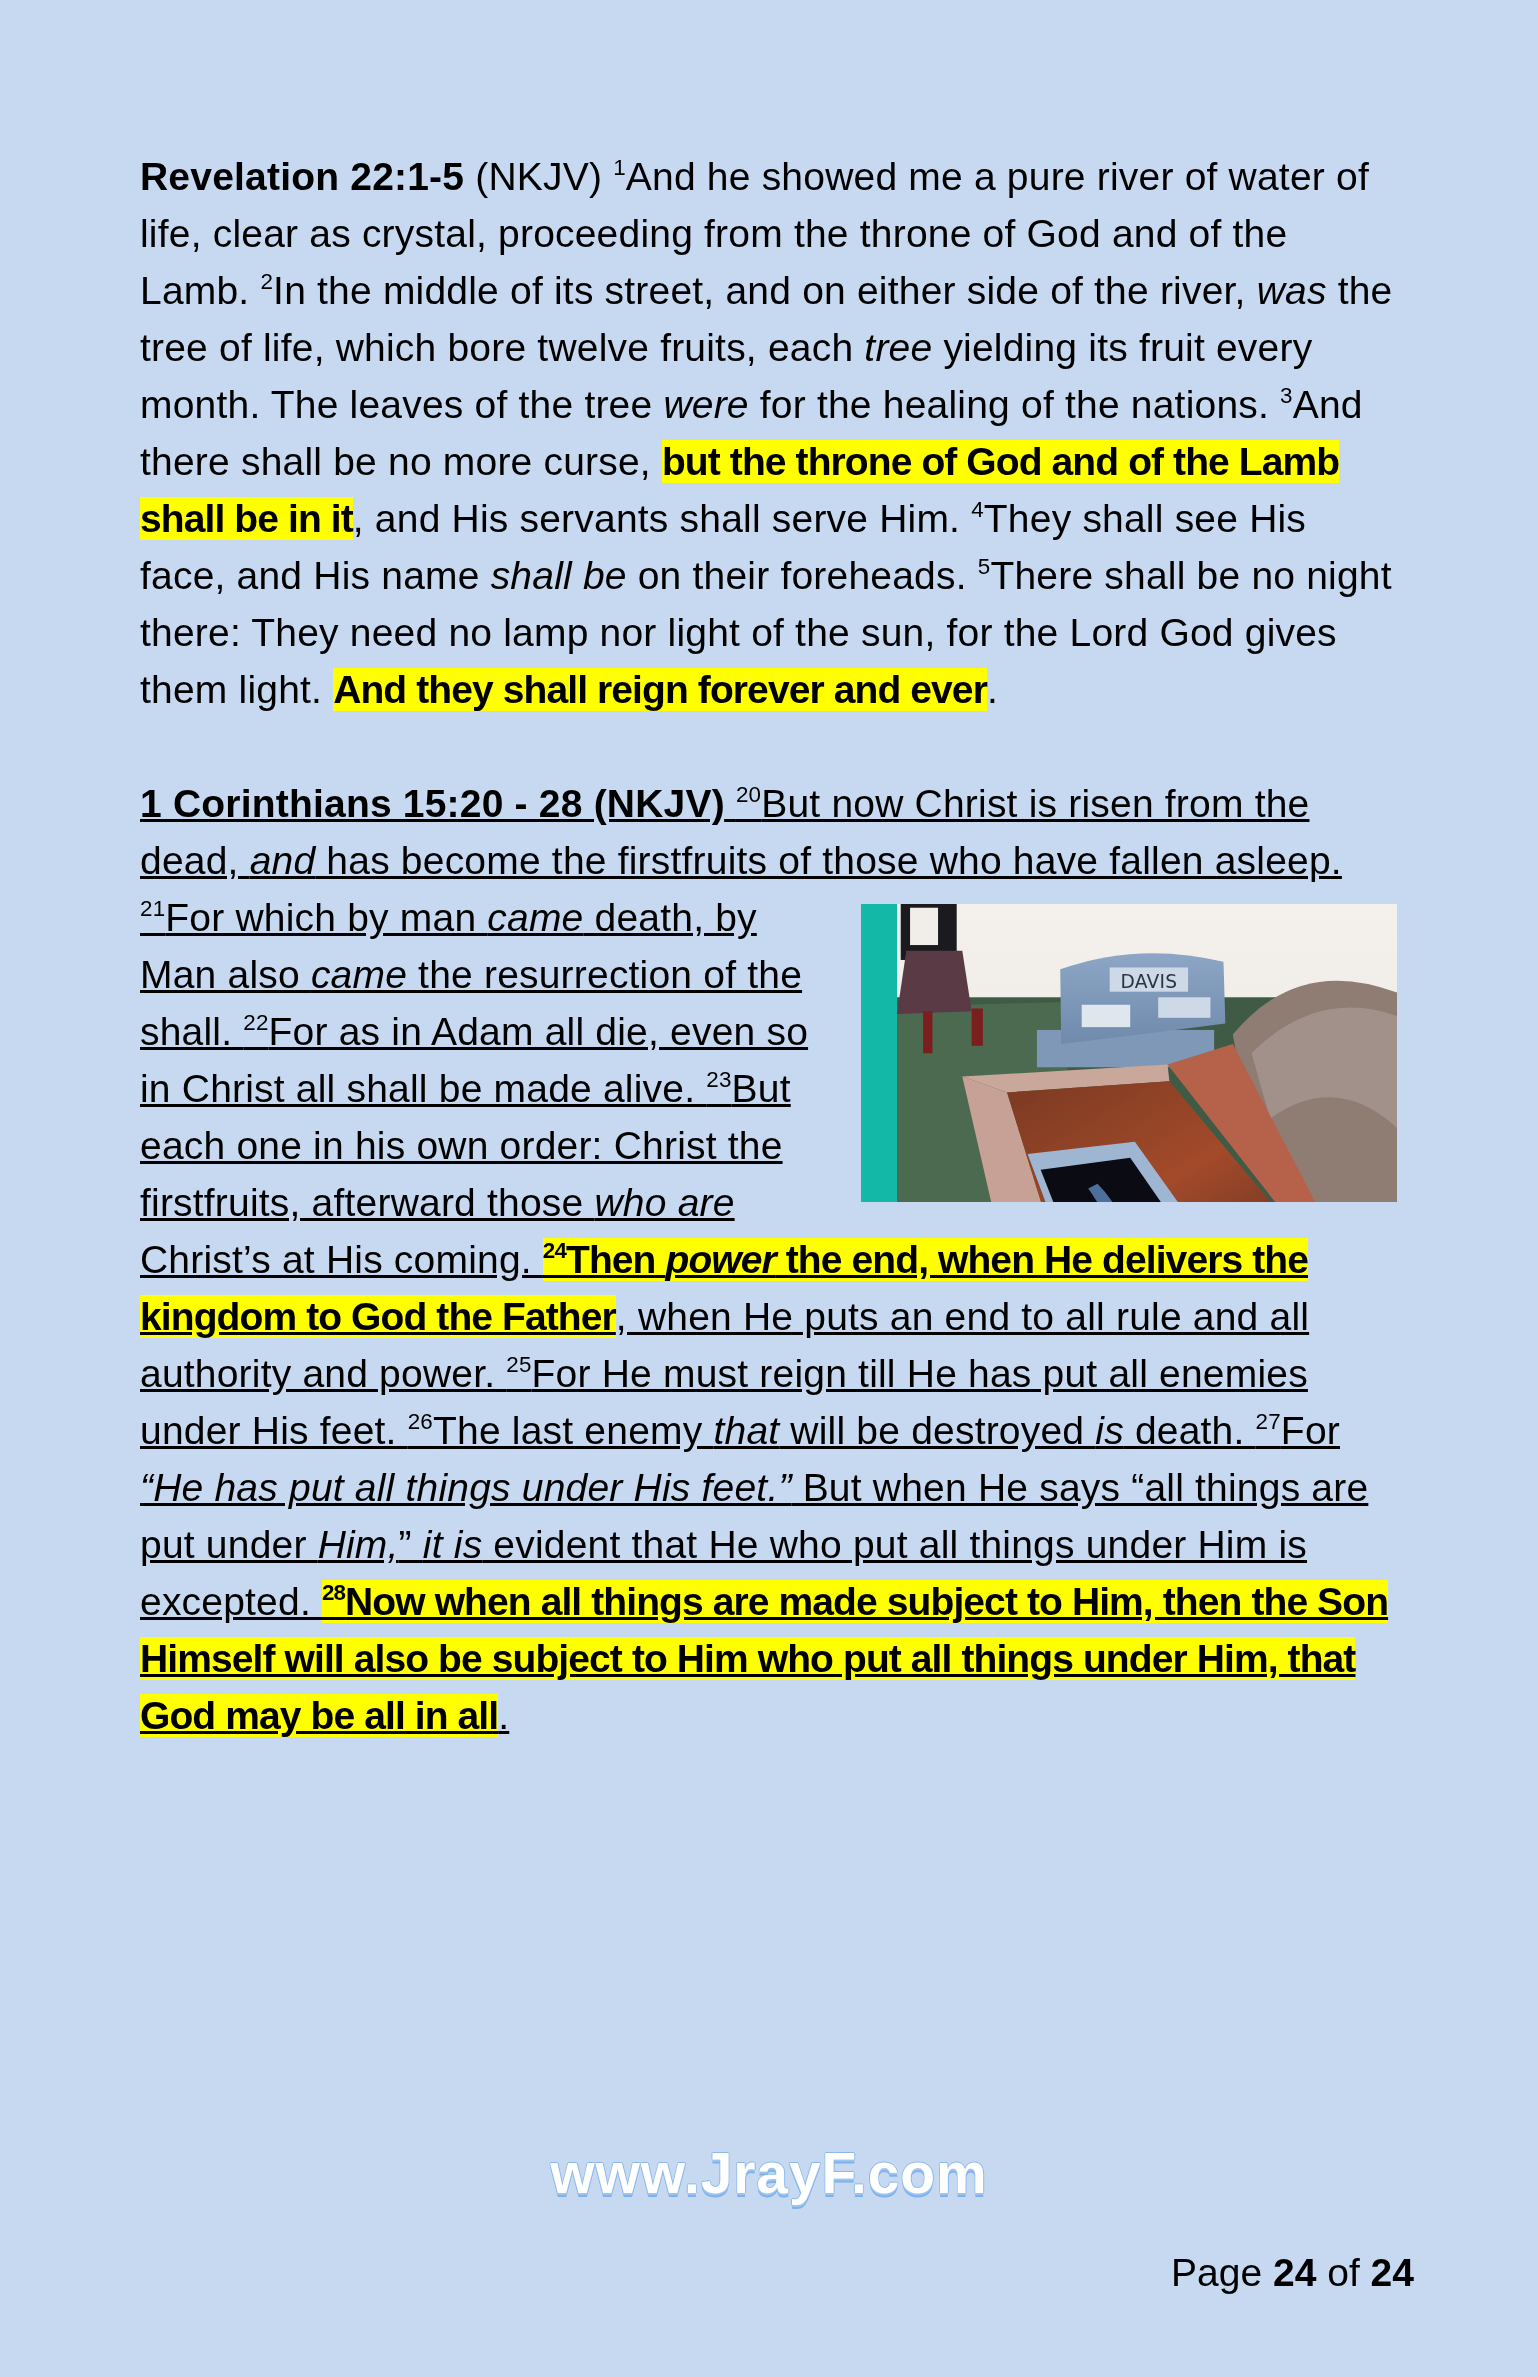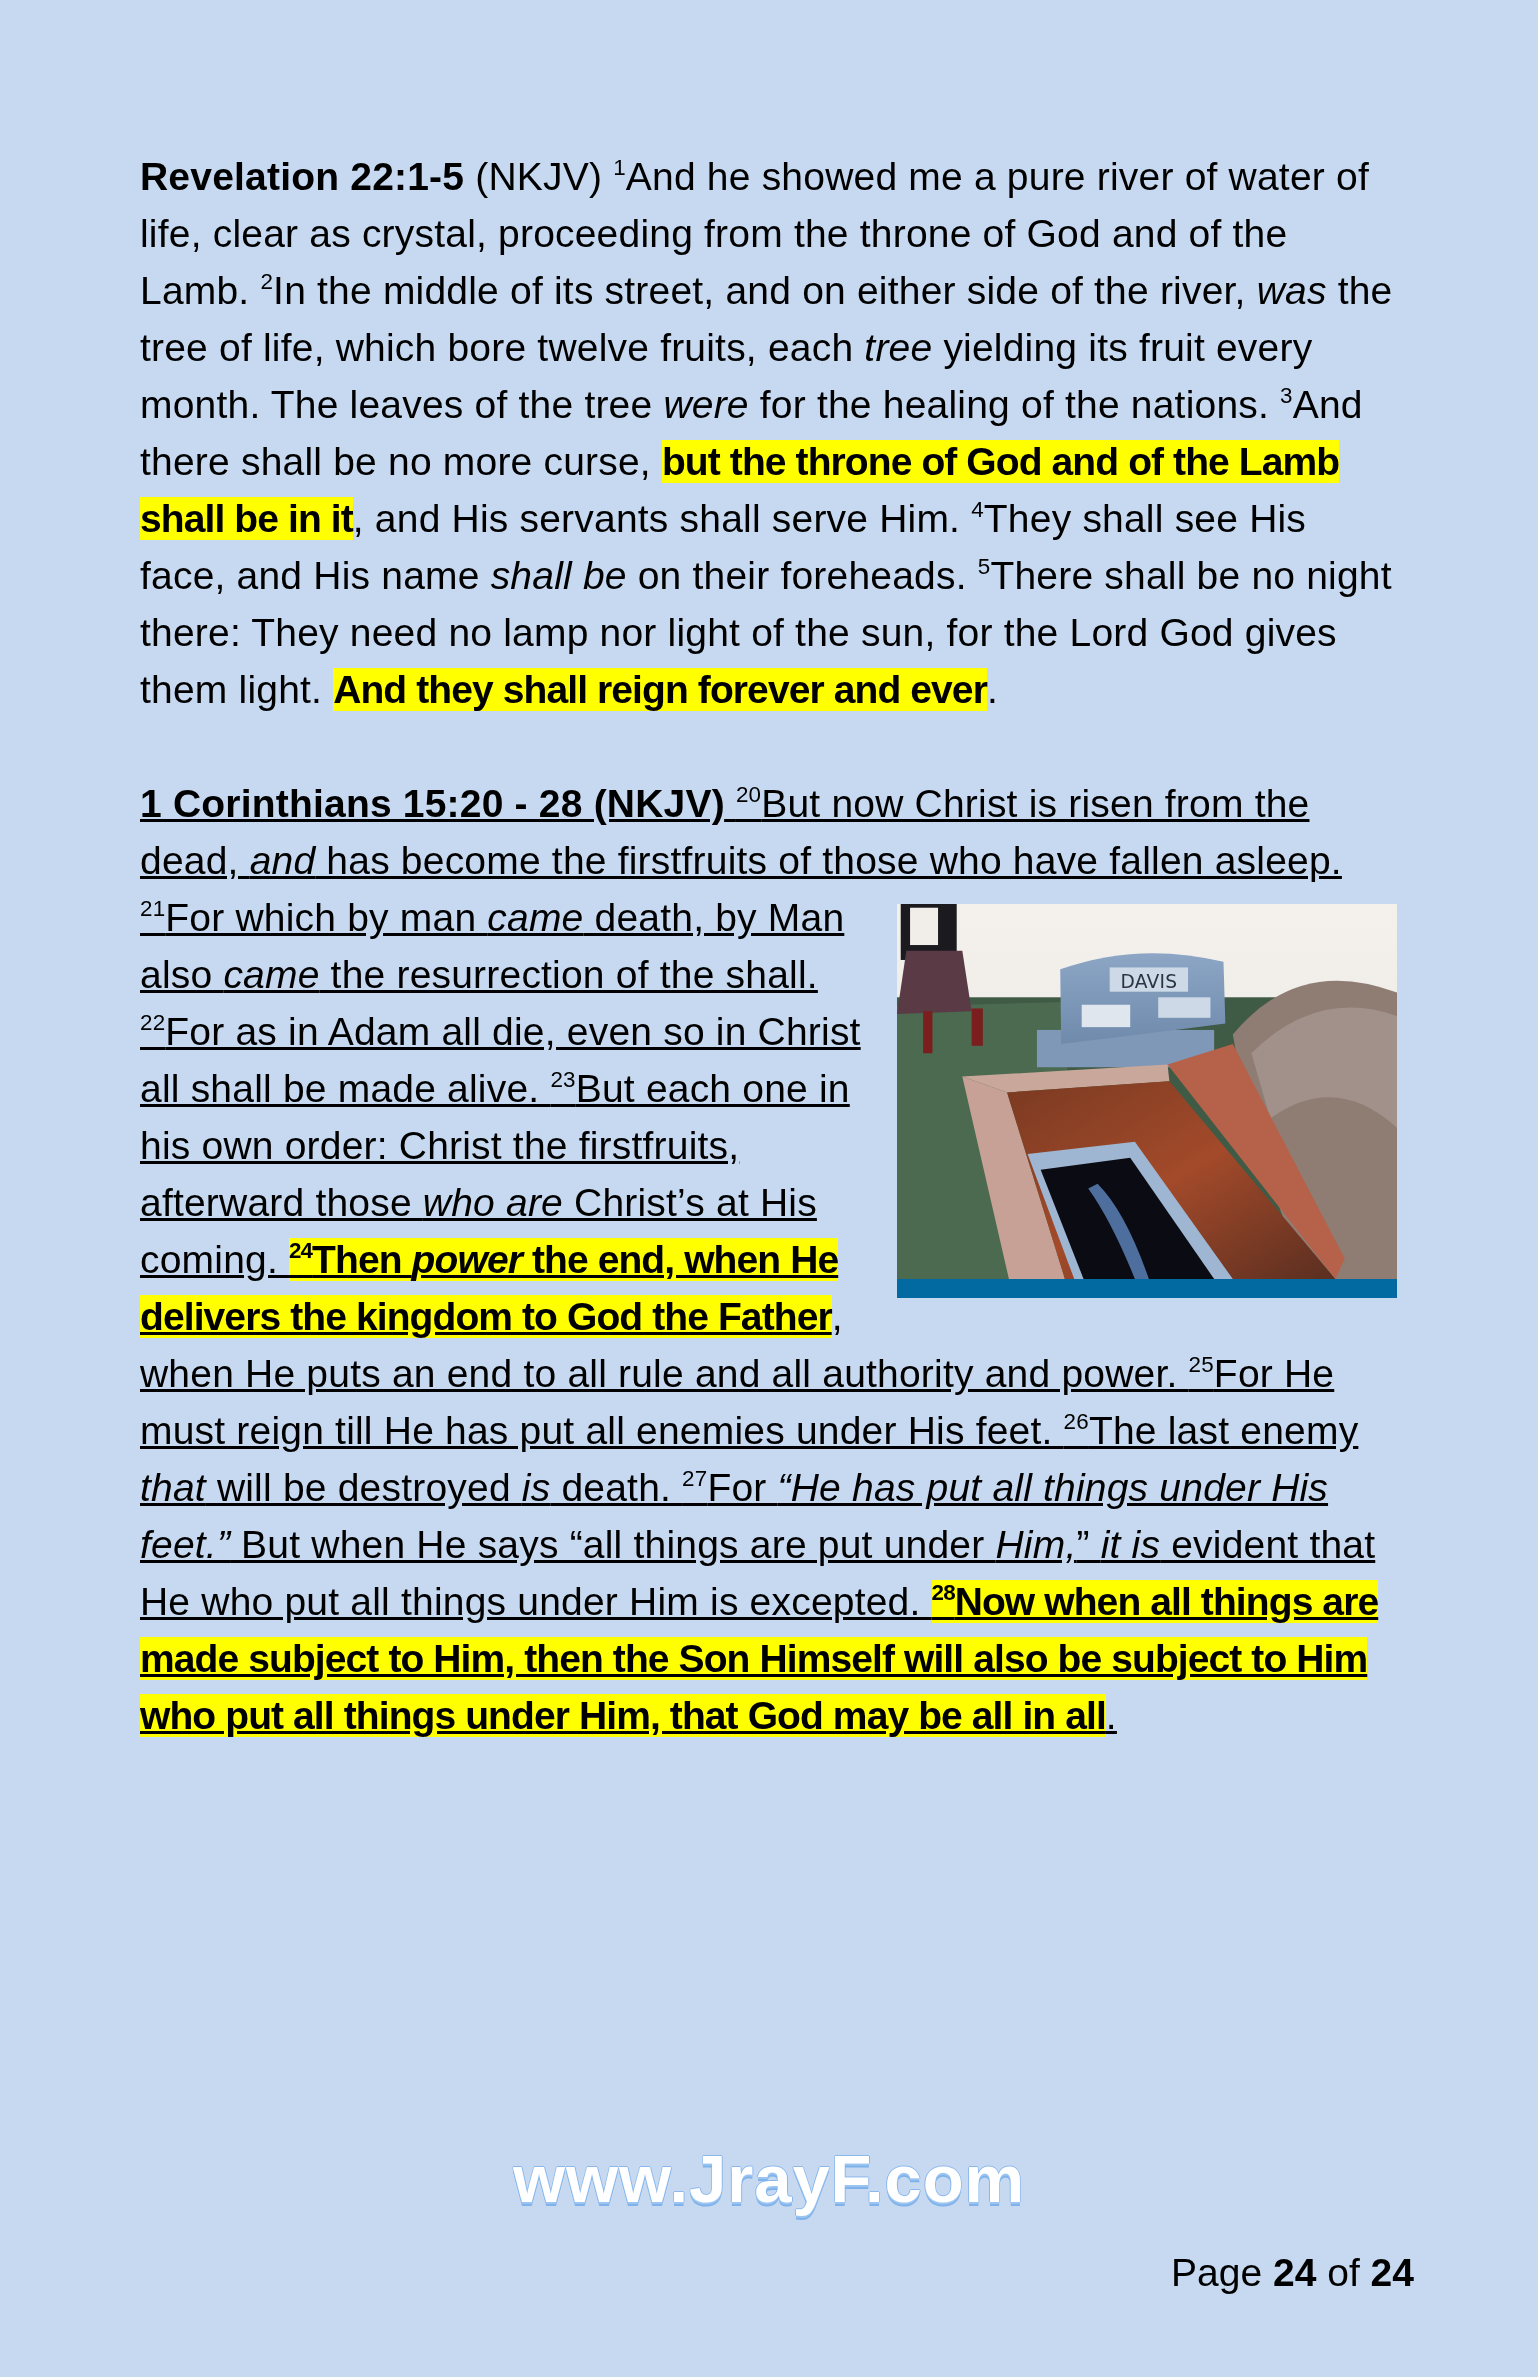--- a/index.html
+++ b/index.html
@@ -40,37 +40,38 @@
     .hl {
       background: #ffff00;
       font-weight: bold;
       letter-spacing: -0.9px;
     }
     .hl .sup { font-weight: bold; }
     em, .it { font-style: italic; }
     .photo {
       float: right;
       width: 500px;
-      height: 394px;
+      height: 298px;
       margin: 15px 1.9px 0 26px;
       position: relative;
       overflow: hidden;
-      background: #0369a1;
+      background: #14b8a6;
+      padding-left: 36px;
     }
     .closing {
       font-style: italic;
       margin-top: 57px;
     }
     .watermark {
       position: absolute;
       left: 0;
       width: 1538px;
       top: 2140px;
       text-align: center;
-      font-size: 67px;
+      font-size: 57px;
       font-weight: bold;
       color: #ffffff;
       letter-spacing: 0.9px;
       text-shadow:
         0 1.9px 0 #9cc4f0,
         0 3.7px 0 #7fb2ea,
         0 -0.9px 0 #8ab8ec,
         0.9px 0 0 #8ab8ec,
         -0.9px 0 0 #8ab8ec;
     }

